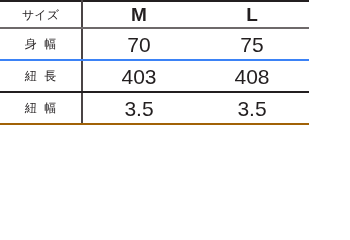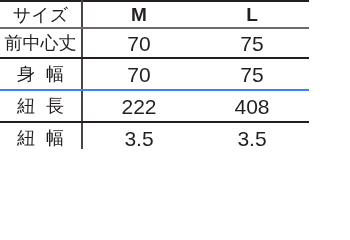--- a/index.html
+++ b/index.html
@@ -55,21 +55,21 @@
   tr.r-2    td { border-bottom: 2px solid #3b82f6; }
   tr.r-3    td { border-bottom: 2px solid #231f20; }
   tr.r-4    td { border-bottom: 2px solid #a16207; }
 
   
   td.cell-label { border-right: 2px solid #4a4445; }
 
   
   .label-text {
     display: block;
-    font-size: 18px;
+    font-size: 12px;
     line-height: 1;
     letter-spacing: 0;
     white-space: nowrap;
     font-family: "DejaVu Sans", "Liberation Sans", sans-serif;
     color: #231f20;
   }
   .label-text.spread-2 { letter-spacing: 0.62em; text-indent: 0.62em; }
 
   
   .head-text {
@@ -105,50 +105,39 @@
           <span class="label-text">サイズ</span>
         </td>
         <td>
           <span class="head-text">M</span>
         </td>
         <td>
           <span class="head-text">L</span>
         </td>
       </tr>
 
-      <tr class="r-1">
-        <td class="cell-label">
-          <span class="label-text">前中心丈</span>
-        </td>
-        <td>
-          <span class="val-text">70</span>
-        </td>
-        <td>
-          <span class="val-text">75</span>
-        </td>
-      </tr>
 
       <tr class="r-2">
         <td class="cell-label">
           <span class="label-text spread-2">身幅</span>
         </td>
         <td>
           <span class="val-text">70</span>
         </td>
         <td>
           <span class="val-text">75</span>
         </td>
       </tr>
 
       <tr class="r-3">
         <td class="cell-label">
           <span class="label-text spread-2">紐長</span>
         </td>
         <td>
-          <span class="val-text">222</span>
+          <span class="val-text">403</span>
         </td>
         <td>
           <span class="val-text">408</span>
         </td>
       </tr>
 
       <tr class="r-4">
         <td class="cell-label">
           <span class="label-text spread-2">紐幅</span>
         </td>

